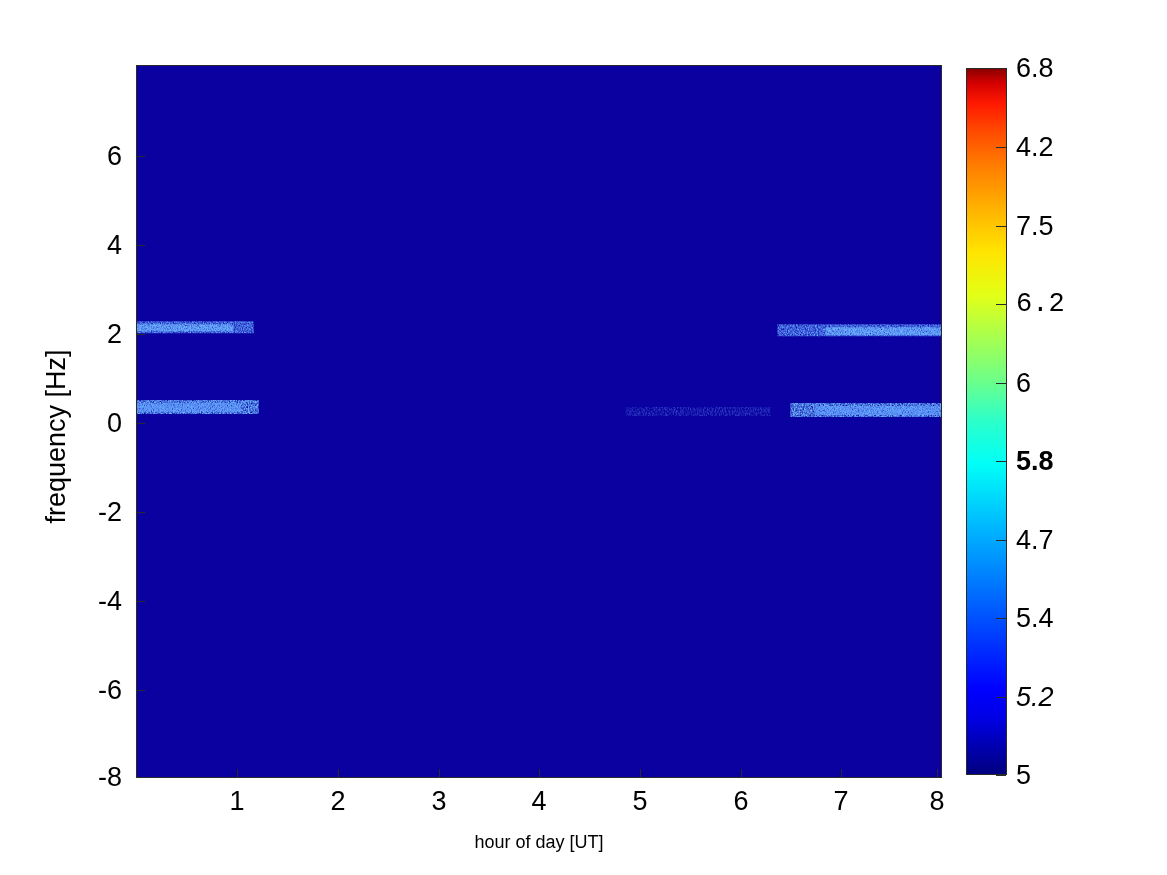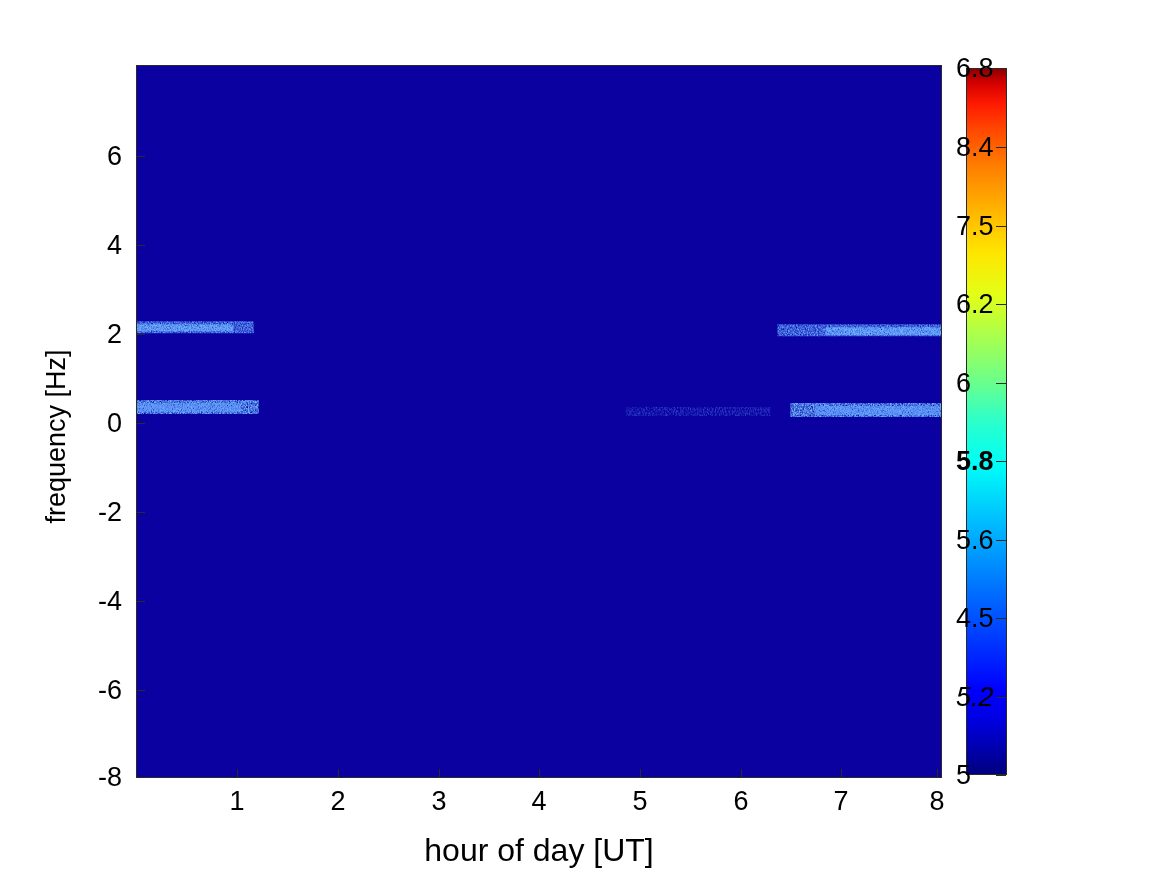--- a/index.html
+++ b/index.html
@@ -103,21 +103,21 @@
     height: 9px;
     background: #2a2a2a;
   }
 
   #xlabel {
     position: absolute;
     left: 136px;
     top: 832px;
     width: 806px;
     text-align: center;
-    font-size: 32px;
+    font-size: 18px;
     color: #000;
     white-space: nowrap;
   }
 
   
   #colorbar {
     position: absolute;
     left: 966px;
     top: 68px;
     width: 41px;
@@ -146,21 +146,21 @@
   }
   .cbtick-mark {
     position: absolute;
     left: 996px;
     width: 10px;
     height: 1px;
     background: #2a2a2a;
   }
   .cbtick-row {
     position: absolute;
-    left: 956px;
+    left: 1016px;
     font-size: 27px;
     color: #000;
     transform: translateY(-50%);
     white-space: nowrap;
   }
 </style>
 </head>
 <body>
 
 <div id="figure">
@@ -273,23 +273,23 @@
   <div class="cbtick-mark" style="top:226px;"></div>
   <div class="cbtick-mark" style="top:304px;"></div>
   <div class="cbtick-mark" style="top:383px;"></div>
   <div class="cbtick-mark" style="top:461px;"></div>
   <div class="cbtick-mark" style="top:540px;"></div>
   <div class="cbtick-mark" style="top:618px;"></div>
   <div class="cbtick-mark" style="top:697px;"></div>
   <div class="cbtick-mark" style="top:775px;"></div>
 
   <div class="cbtick-row" style="top:68px;">6.8</div>
-  <div class="cbtick-row" style="top:147px;">8.4</div>
+  <div class="cbtick-row" style="top:147px;">4.2</div>
   <div class="cbtick-row" style="top:226px;">7.5</div>
-  <div class="cbtick-row" style="top:304px;">6.2</div>
+  <div class="cbtick-row" style="top:304px;font-family:Liberation Mono, monospace;">6.2</div>
   <div class="cbtick-row" style="top:383px;">6</div>
   <div class="cbtick-row" style="top:461px;font-weight:bold;">5.8</div>
-  <div class="cbtick-row" style="top:540px;">5.6</div>
-  <div class="cbtick-row" style="top:618px;">4.5</div>
+  <div class="cbtick-row" style="top:540px;">4.7</div>
+  <div class="cbtick-row" style="top:618px;">5.4</div>
   <div class="cbtick-row" style="top:697px;font-style:italic;">5.2</div>
   <div class="cbtick-row" style="top:775px;">5</div>
 
 </div>
 
 </body></html>

